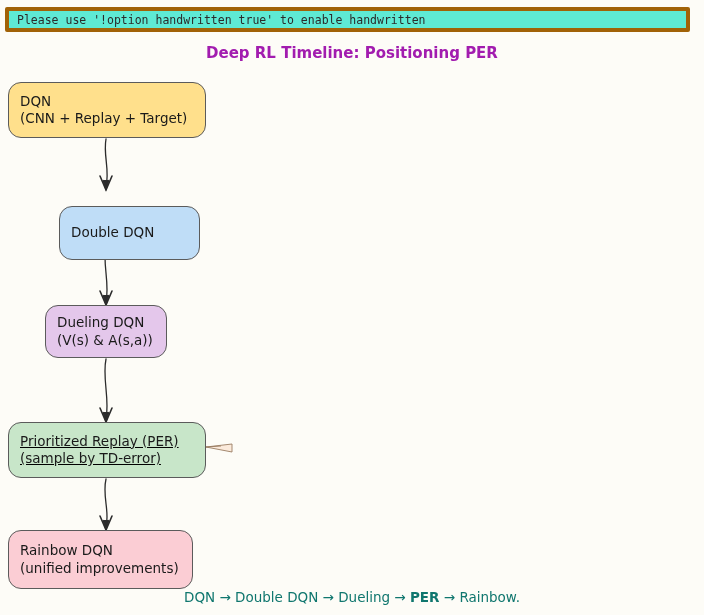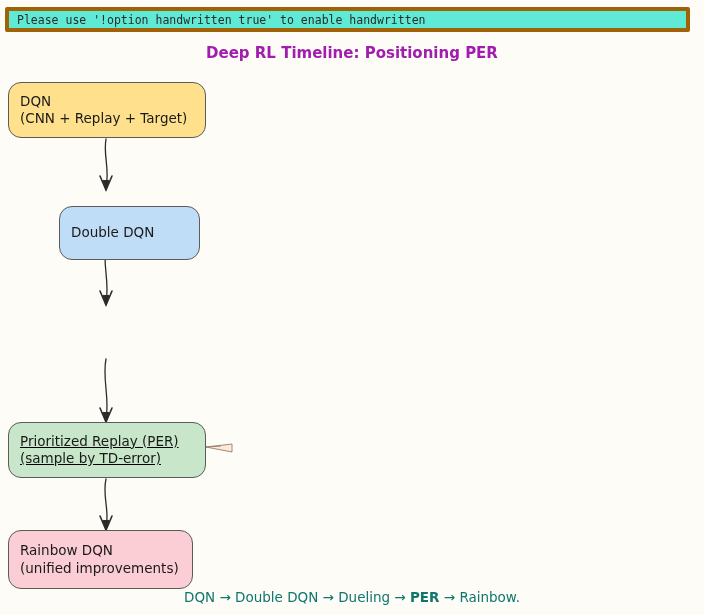--- a/index.html
+++ b/index.html
@@ -171,20 +171,24 @@
 
   <div class="node" id="node-dqn">
     <span class="node-line">DQN</span>
     <span class="node-line">(CNN + Replay + Target)</span>
   </div>
 
   <div class="node" id="node-double">
     <span class="node-line">Double DQN</span>
   </div>
 
+  <div class="node" id="node-dueling">
+    <span class="node-line">Dueling DQN</span>
+    <span class="node-line">(V(s) &amp; A(s,a))</span>
+  </div>
 
   <div class="node" id="node-per">
     <span class="node-line">Prioritized Replay (PER)</span>
     <span class="node-line">(sample by TD-error)</span>
   </div>
 
   <div class="node" id="node-rainbow">
     <span class="node-line">Rainbow DQN</span>
     <span class="node-line">(unified improvements)</span>
   </div>

